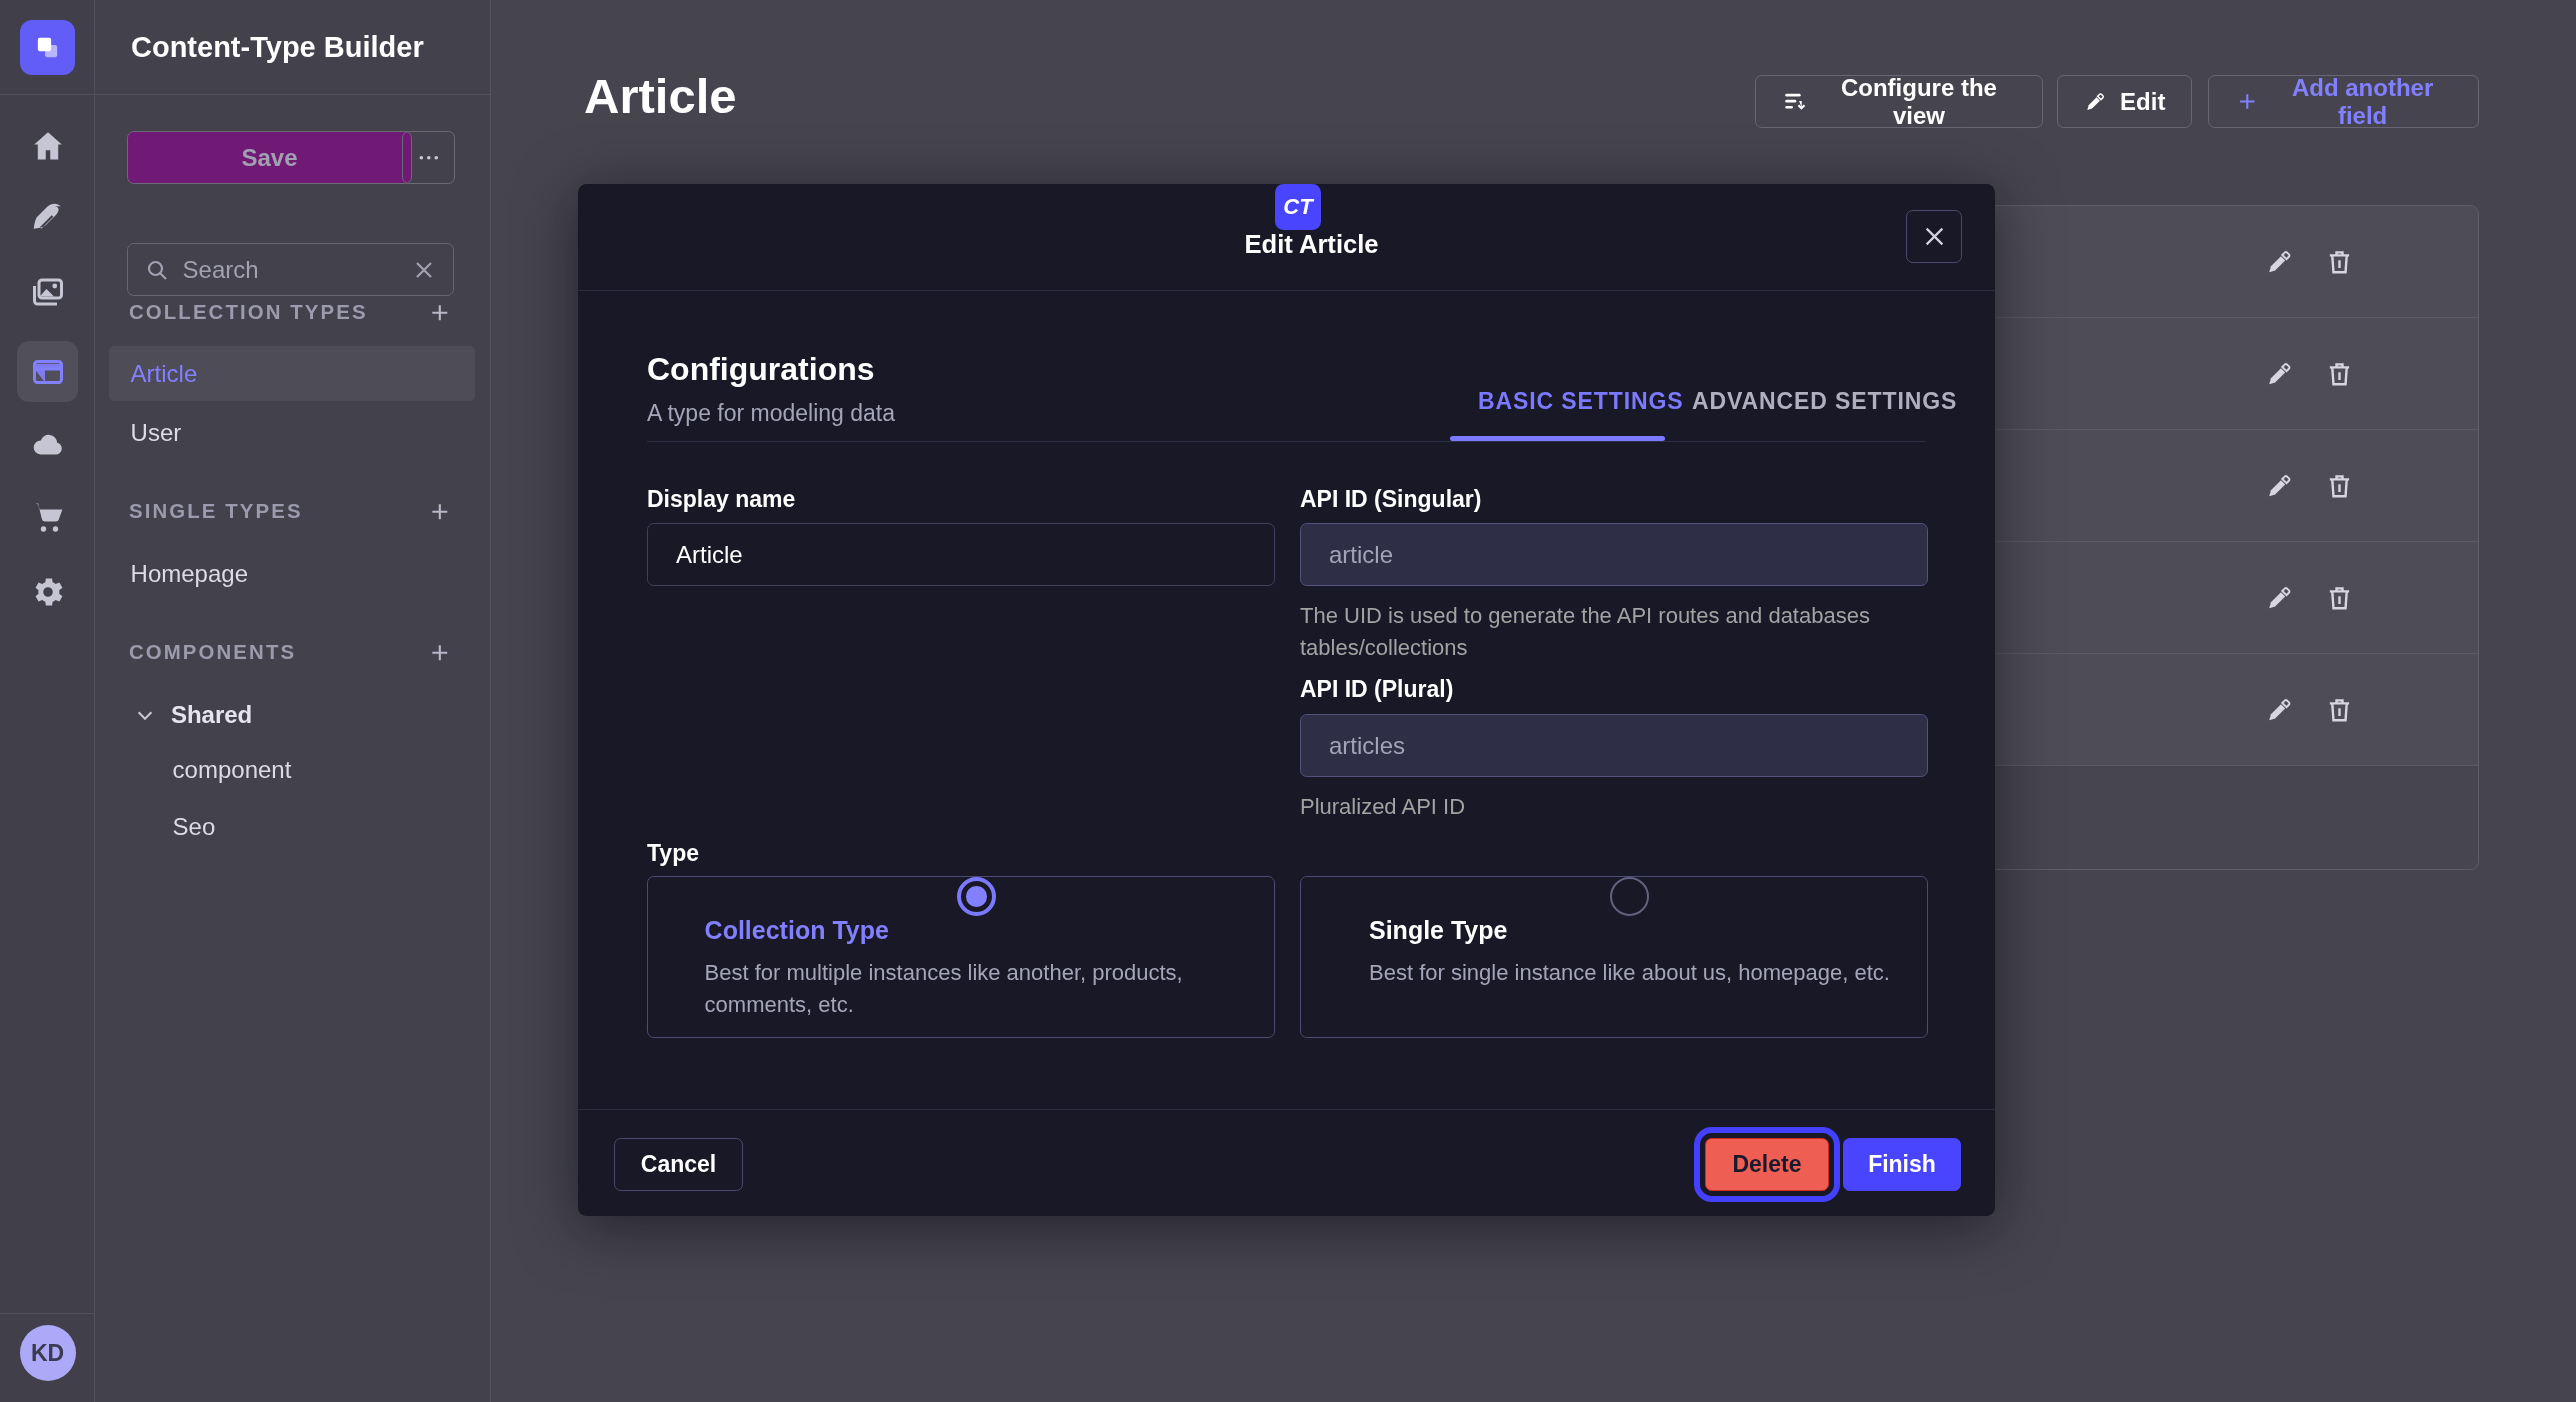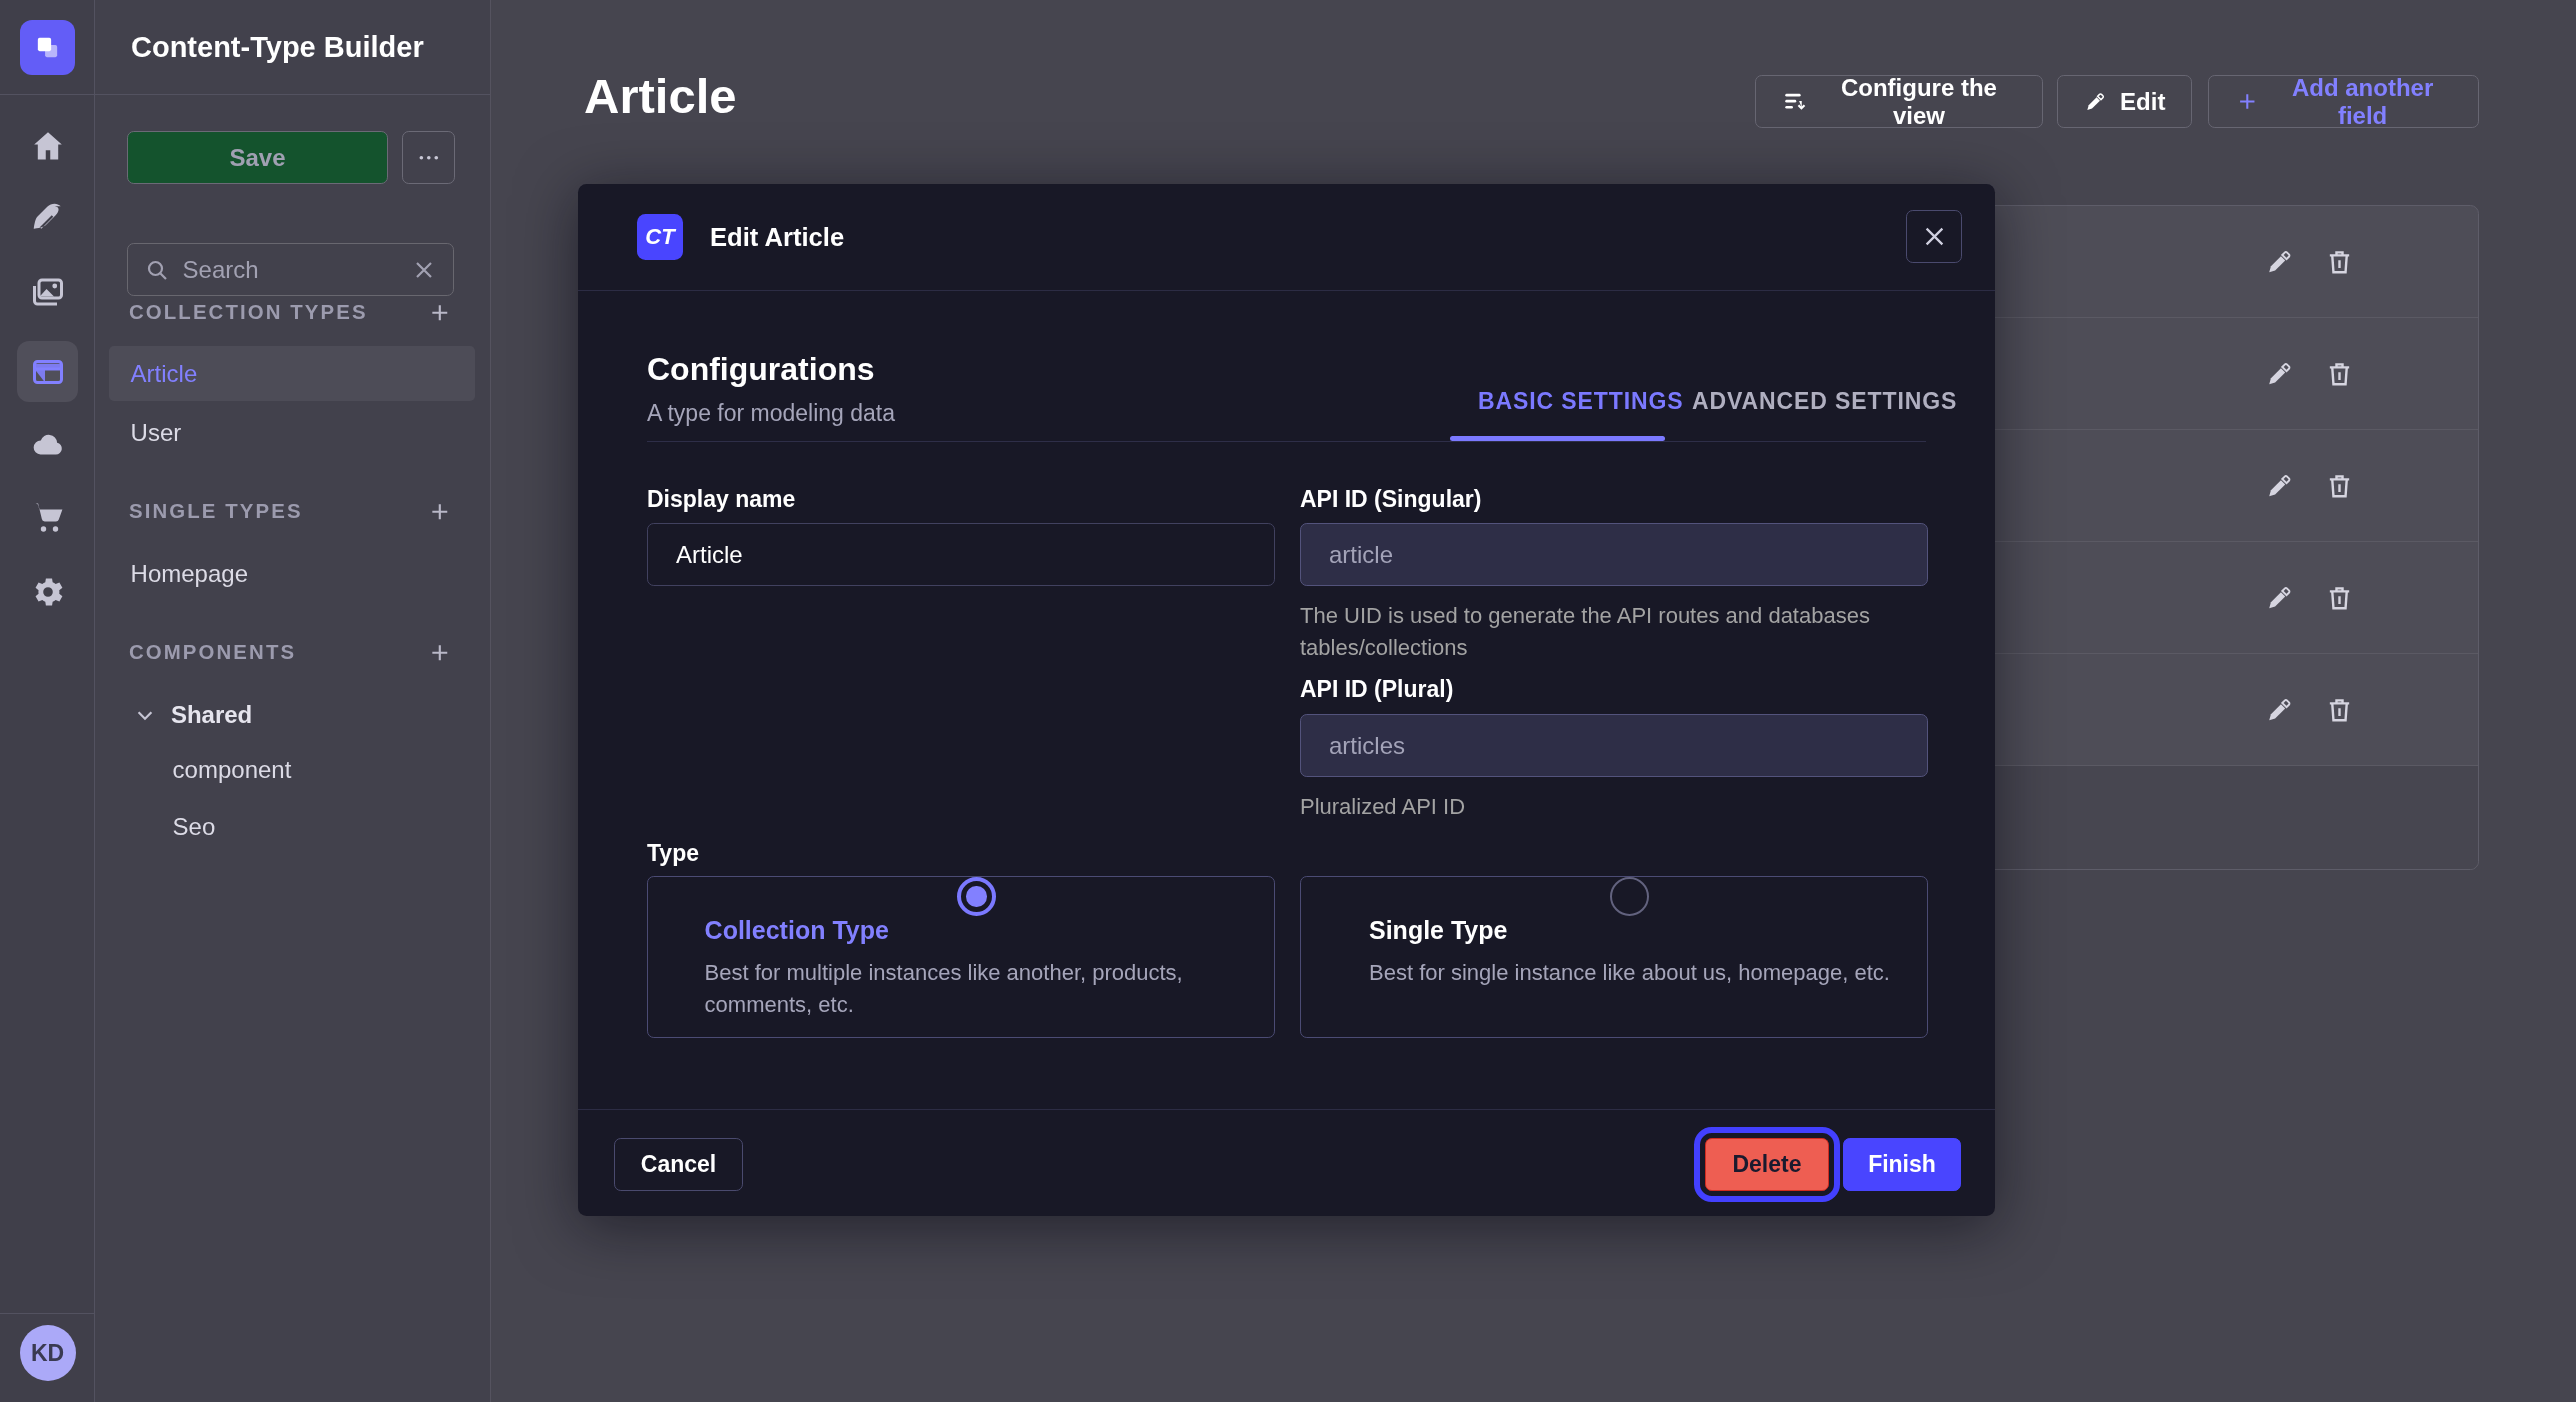--- a/index.html
+++ b/index.html
@@ -16,21 +16,21 @@
   .rail-icon svg { width:36px; height:36px; }
   .rail-active-box { position:absolute; left:17px; top:341px; width:61px; height:61px; border-radius:12px; background:#504f5a; display:flex; align-items:center; justify-content:center; color:#8280ff; }
   .rail-active-box svg { width:36px; height:36px; }
   .rail-bottom-divider { position:absolute; left:0; top:1313px; width:100%; border-top:1.7px solid #535260; }
   .avatar { position:absolute; left:19.6px; top:1325px; width:56px; height:56px; border-radius:50%; background:#aba9f8; color:#3a3a52; font-size:23px; font-weight:bold; display:flex; align-items:center; justify-content:center; }
 
   
   .subnav { position:absolute; left:95px; top:0; width:396px; height:1402px; background:#42414c; border-right:1.7px solid #55535f; }
   .subnav-header { position:absolute; left:0; top:0; width:100%; height:95px; border-bottom:1.7px solid #535260; display:flex; align-items:center; padding-left:36px; }
   .subnav-title { font-size:29px; font-weight:bold; color:#ffffff; }
-  .save-btn { position:absolute; left:32px; top:131px; width:261px; height:53px; border-radius:6.8px; background:#14532d; border:0.9px solid #6b6a76; color:#a0a0b2; font-size:24px; font-weight:bold; display:flex; align-items:center; justify-content:center; }
+  .save-btn { position:absolute; left:32px; top:131px; width:285px; height:53px; border-radius:6.8px; background:#701a75; border:0.9px solid #6b6a76; color:#a0a0b2; font-size:24px; font-weight:bold; display:flex; align-items:center; justify-content:center; }
   .more-btn { position:absolute; left:307px; top:131px; width:53px; height:53px; border-radius:6.8px; border:1.7px solid #6b6a76; color:#c9c8d6; display:flex; align-items:center; justify-content:center; background:transparent; }
   .search-box { position:absolute; left:32px; top:207px; width:327px; height:53px; border-radius:6.8px; border:1.7px solid #68676f; display:flex; align-items:center; padding:0 17px; color:#a2a1b2;margin-top:36px; }
   .search-box input { flex:1; background:transparent; border:none; outline:none; color:#c9c8d6; font-size:24px; margin-left:13.6px; font-family:"Liberation Sans",sans-serif; min-width:0; }
   .search-box input::placeholder { color:#a2a1b2; }
   .section-head { position:absolute; left:34px; width:325px; display:flex; align-items:center; justify-content:space-between; color:#9c9bae; }
   .section-label { font-size:20.4px; font-weight:bold; letter-spacing:2.1px; }
   .plus-btn { background:none; border:none; color:#b9b8c8; width:29px; height:29px; display:flex; align-items:center; justify-content:center; }
   .nav-item { position:absolute; left:13.6px; width:366px; height:55px; display:flex; align-items:center; padding-left:22px; font-size:24px; color:#dcdbe6; border-radius:5.1px; }
   .nav-item.active { background:#4d4c57; color:#8280ff; }
   .nav-item.group { font-weight:bold; color:#e6e5ee; padding-left:25px; }
@@ -47,21 +47,21 @@
 
   
   .fields-table { position:absolute; left:584px; top:205px; width:1895px; height:665px; background:#4e4d57; border:1.7px solid #5e5d69; border-radius:8.5px; overflow:hidden; display:flex; flex-direction:column; }
   .ftable-row { position:relative; height:112px; border-bottom:1.7px solid #5b5a64; flex:0 0 auto; }
   .ftable-row .row-edit { position:absolute; right:184px; top:50%; transform:translateY(-50%); color:#d6d5e0; background:none; border:none; }
   .ftable-row .row-del { position:absolute; right:124px; top:50%; transform:translateY(-50%); color:#d6d5e0; background:none; border:none; }
   .ftable-footer { flex:1; background:#474650; }
 
   
   .modal { position:absolute; left:578px; top:184px; width:1417px; height:1032px; background:#181826; border-radius:8.5px; box-shadow:0 10.2px 60px rgba(8,8,18,0.55); }
-  .modal-header { position:absolute; left:0; top:0; width:100%; height:107px; border-bottom:1.7px solid #2c2c44; display:flex; align-items:center; padding-left:59px; }
+  .modal-header { position:absolute; left:0; top:0; width:100%; height:107px; border-bottom:1.7px solid #2c2c44; display:flex; align-items:center; padding-left:23px;flex-direction:column; }
   .ct-badge { width:46px; height:46px; border-radius:8.5px; background:#4945ff; color:#fff; font-size:22px; font-weight:bold; font-style:italic; display:flex; align-items:center; justify-content:center; }
   .modal-title { margin-left:27px; font-size:25.6px; font-weight:bold; color:#fff;text-align:right; }
   .close-btn { position:absolute; left:1328px; top:26.4px; width:56px; height:53px; border-radius:6.8px; border:1.7px solid #4a4a6e; background:transparent; color:#d0d0e0; display:flex; align-items:center; justify-content:center; }
 
   .conf-title { position:absolute; left:69px; top:167px; font-size:32px; font-weight:bold; color:#fff; }
   .conf-sub { position:absolute; left:69px; top:216px; font-size:23px; color:#a5a5ba; }
   .conf-divider { position:absolute; left:69px; top:257px; width:1279px; border-top:1.7px solid #2e2e48; }
   .tab { position:absolute; top:204px; font-size:23px; font-weight:bold; letter-spacing:0.9px; background:none; border:none; }
   .tab.basic { left:900px; color:#7b79ff; }
   .tab.advanced { left:1114px; color:#b0afc0; }

